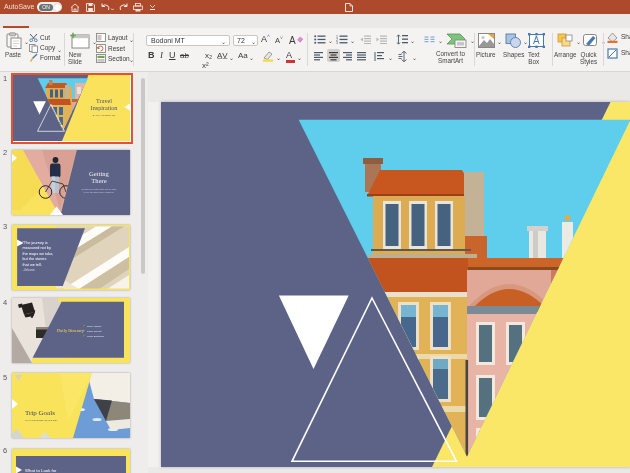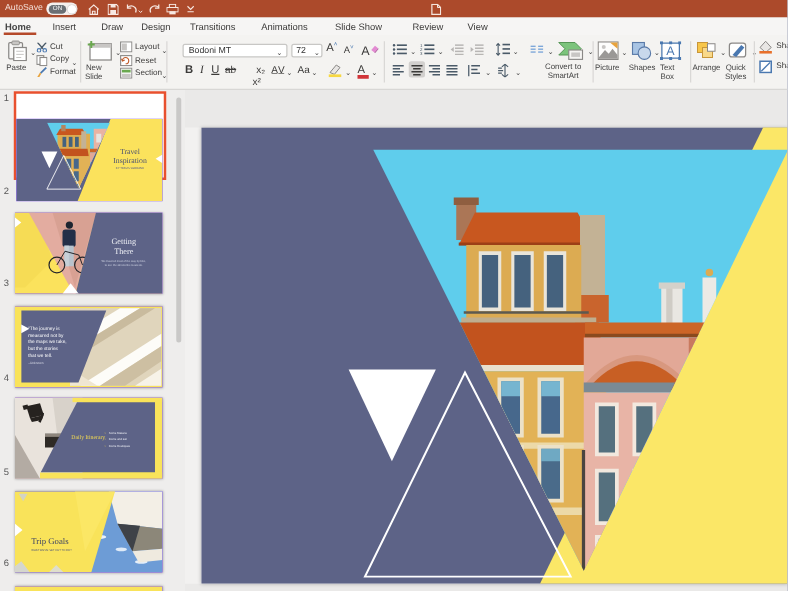--- a/index.html
+++ b/index.html
@@ -27,21 +27,21 @@
   #ribbon { position:absolute; left:0; top:28px; width:630px; height:44px; background:#f4f3f1; border-bottom:1px solid #d8d7d5; }
   .rsep { position:absolute; top:5px; height:33px; width:1px; background:#d9d8d6; }
   .rlabel { position:absolute; font-size:6.3px; color:#444; text-align:center; white-space:nowrap; }
   .rtext { position:absolute; font-size:6.5px; color:#3b3a39; white-space:nowrap; }
   .combo { position:absolute; background:#fff; border:1px solid #c8c7c5; border-radius:2px; font-size:7px; color:#333; }
   .arrow { position:absolute; font-size:6px; color:#4a4a4a; }
 
   
   #panel { position:absolute; left:0; top:72px; width:148px; height:401px; background:#eeedec; }
   .snum { position:absolute; font-size:7.5px; color:#555; }
-  .thumb { position:absolute; left:12px; width:118px; height:65px; background:#8b5cf6; box-shadow:0 0 2px rgba(0,0,0,.35); overflow:hidden;margin-top:20px; }
+  .thumb { position:absolute; left:12px; width:118px; height:65px; background:#ec4899; box-shadow:0 0 2px rgba(0,0,0,.35); overflow:hidden; }
   #scrollbar { position:absolute; left:141px; top:6px; width:4px; height:196px; background:#c9c8c7; border-radius:2px; }
 
   
   #canvas { position:absolute; left:148px; top:72px; width:482px; height:401px; background:#eae9e8; }
   #slide { position:absolute; left:161px; top:102px; width:469px; height:365px; box-shadow:0 0 3px rgba(0,0,0,.25); }
 </style>
 </head>
 <body>
 <div id="app">
 
@@ -76,31 +76,20 @@
     <svg class="abs" style="left:149px;top:4px;" width="7" height="6" viewBox="0 0 7 6">
       <path d="M1 1 L3.5 3.5 L6 1" fill="none" stroke="#f7e8e2" stroke-width="0.9"></path>
       <rect x="1" y="5" width="5" height="1" fill="#f7e8e2"></rect>
     </svg>
     <svg class="abs" style="left:344px;top:2.5px;" width="9" height="9" viewBox="0 0 9 9">
       <path d="M1.5 0.5 L6 0.5 L8.5 3 L8.5 8.5 L1.5 8.5 Z" fill="none" stroke="#f4e4dc" stroke-width="1"></path>
       <path d="M6 0.5 L6 3 L8.5 3" fill="none" stroke="#f4e4dc" stroke-width="0.8"></path>
     </svg>
   </div>
 
-  <div id="menubar">
-    <span class="mtab" id="hometab" style="left:4px;">Home</span>
-    <span class="mtab" style="left:42px;">Insert</span>
-    <span class="mtab" style="left:81px;">Draw</span>
-    <span class="mtab" style="left:113px;">Design</span>
-    <span class="mtab" style="left:152px;">Transitions</span>
-    <span class="mtab" style="left:209px;">Animations</span>
-    <span class="mtab" style="left:268px;">Slide Show</span>
-    <span class="mtab" style="left:330px;">Review</span>
-    <span class="mtab" style="left:374px;">View</span>
-  </div>
   <div id="homeline"></div>
 
   <div id="ribbon">
 
     <svg class="abs" style="left:6px;top:4px;" width="16" height="17" viewBox="0 0 16 17">
       <rect x="1" y="2" width="11" height="13" rx="1" fill="#f7f6f5" stroke="#8a8886" stroke-width="1"></rect>
       <rect x="3.5" y="0.8" width="6" height="3" rx="0.8" fill="#c8c6c4" stroke="#8a8886" stroke-width="0.7"></rect>
       <rect x="5" y="6" width="10" height="10.5" fill="#fff" stroke="#8a8886" stroke-width="1"></rect>
       <line x1="7" y1="9" x2="13" y2="9" stroke="#c8c6c4" stroke-width="0.8"></line>
       <line x1="7" y1="11.5" x2="13" y2="11.5" stroke="#c8c6c4" stroke-width="0.8"></line>

